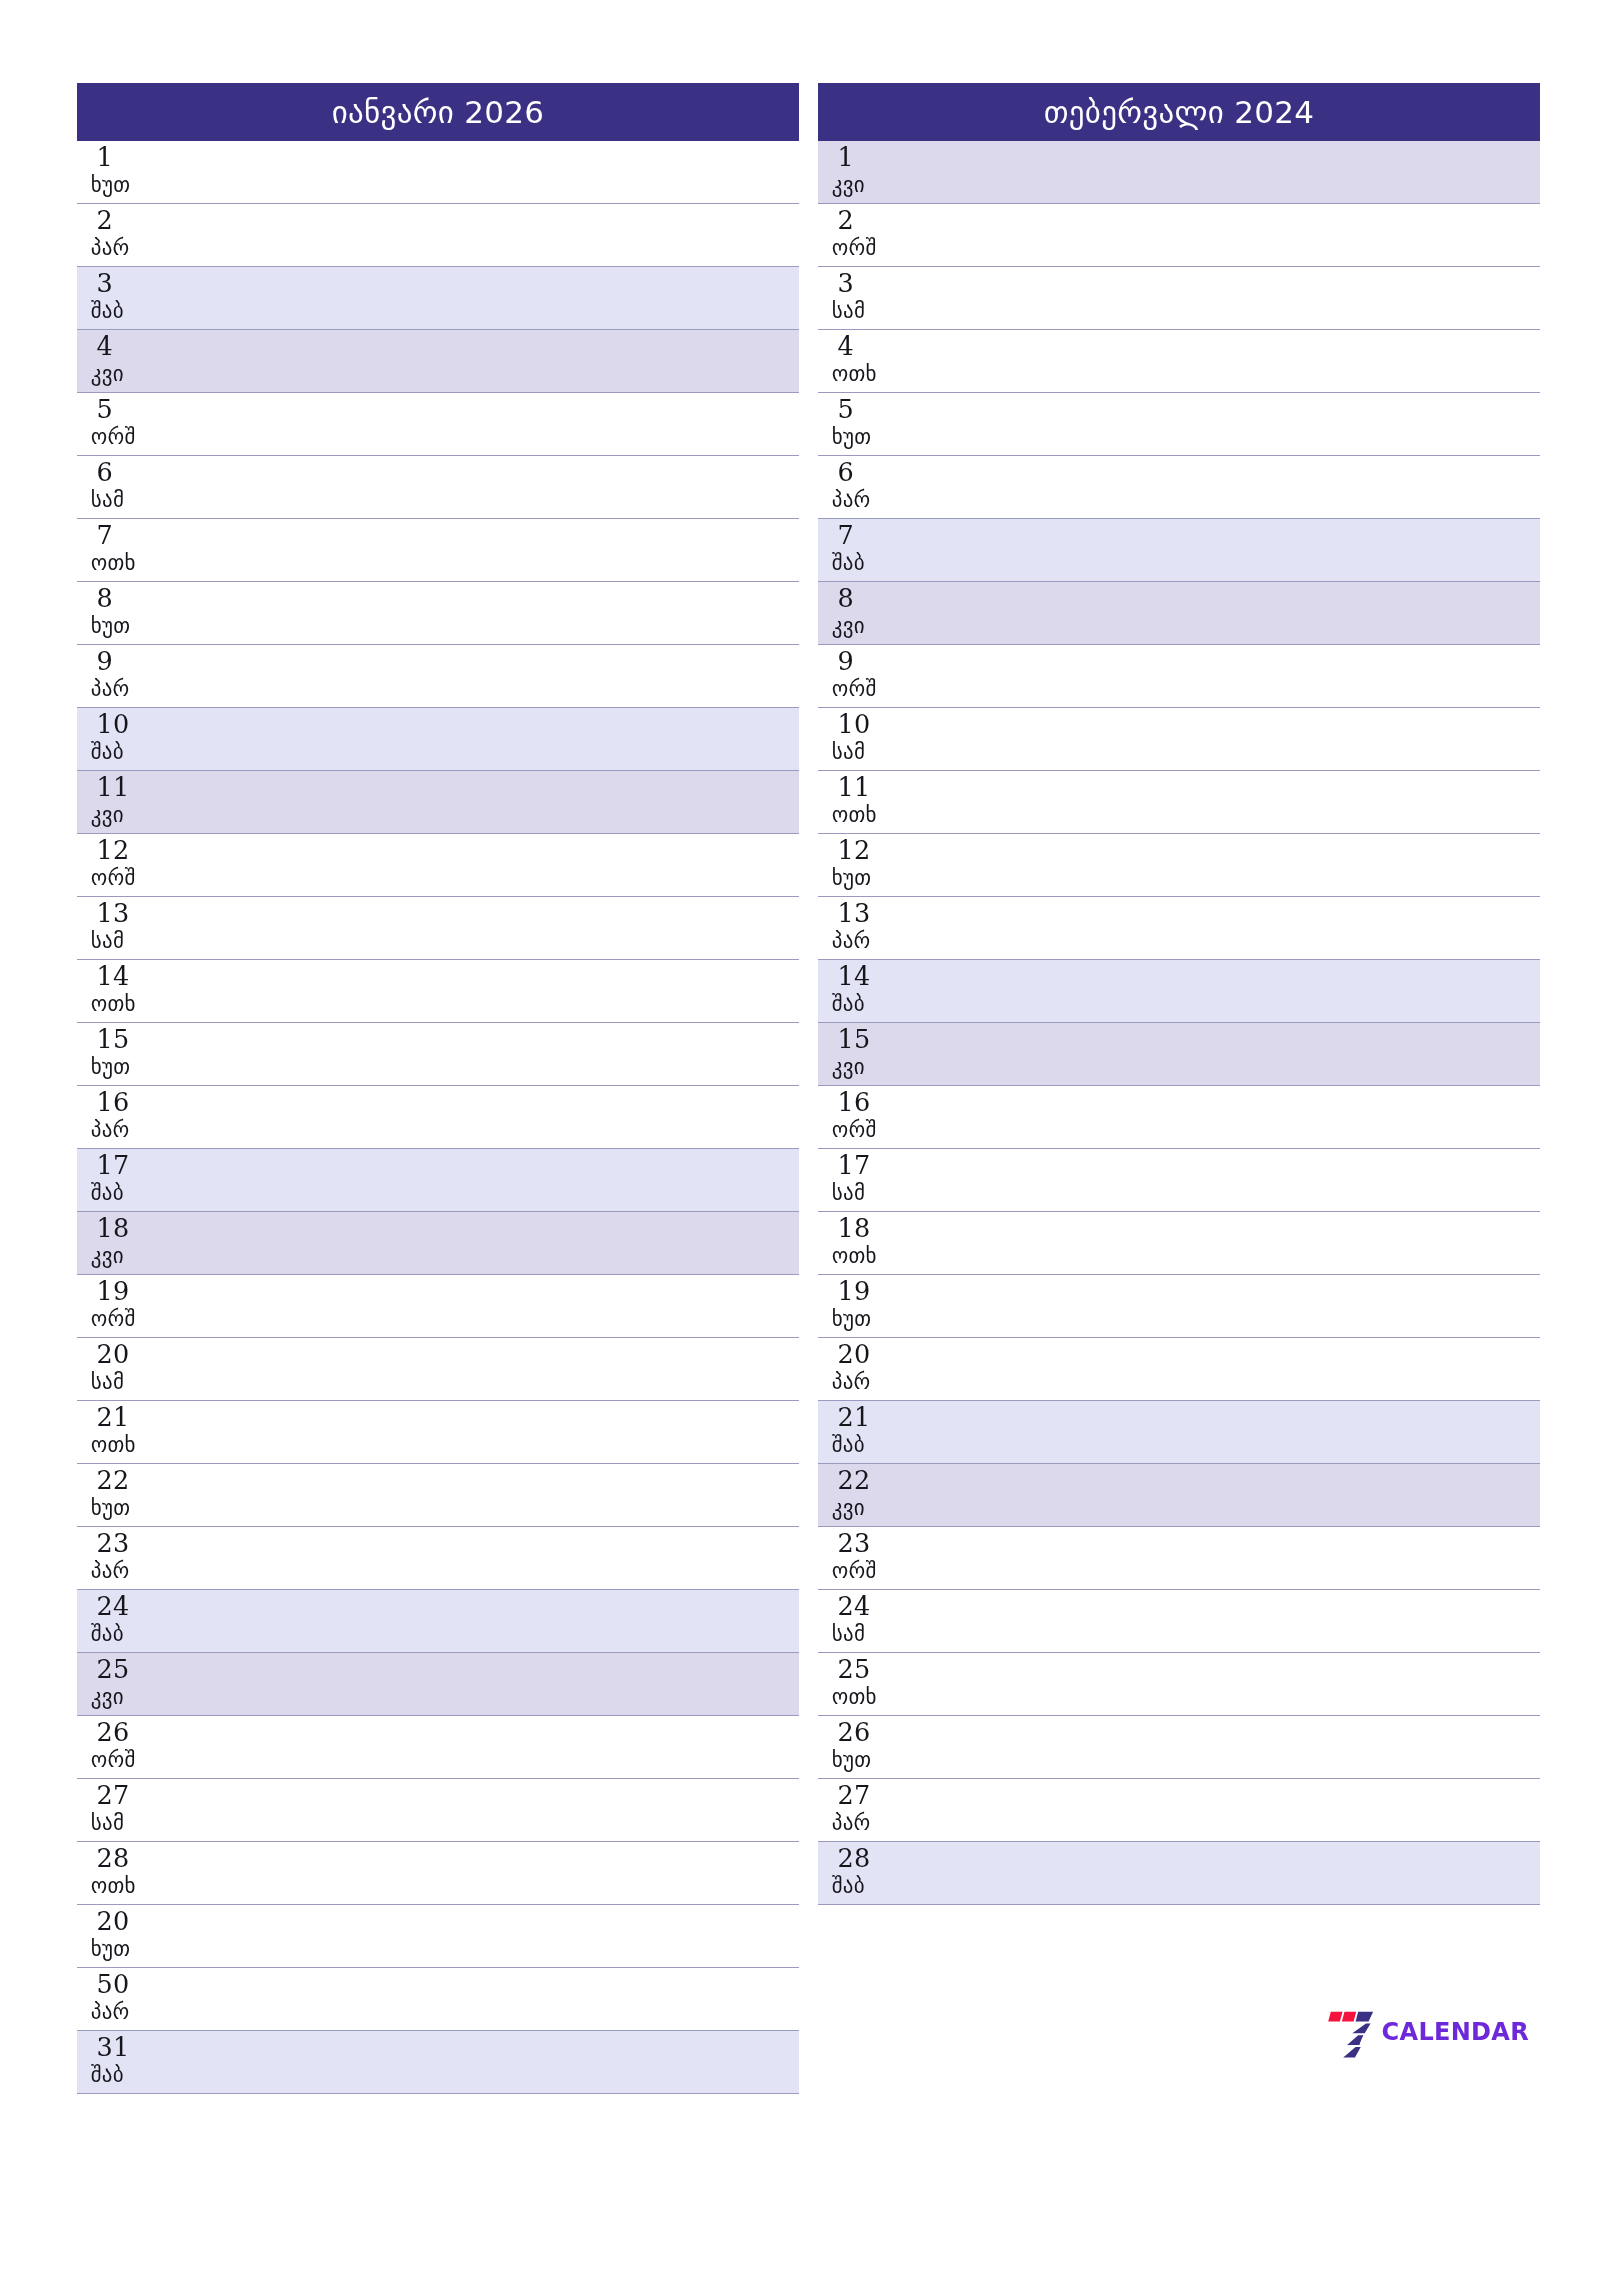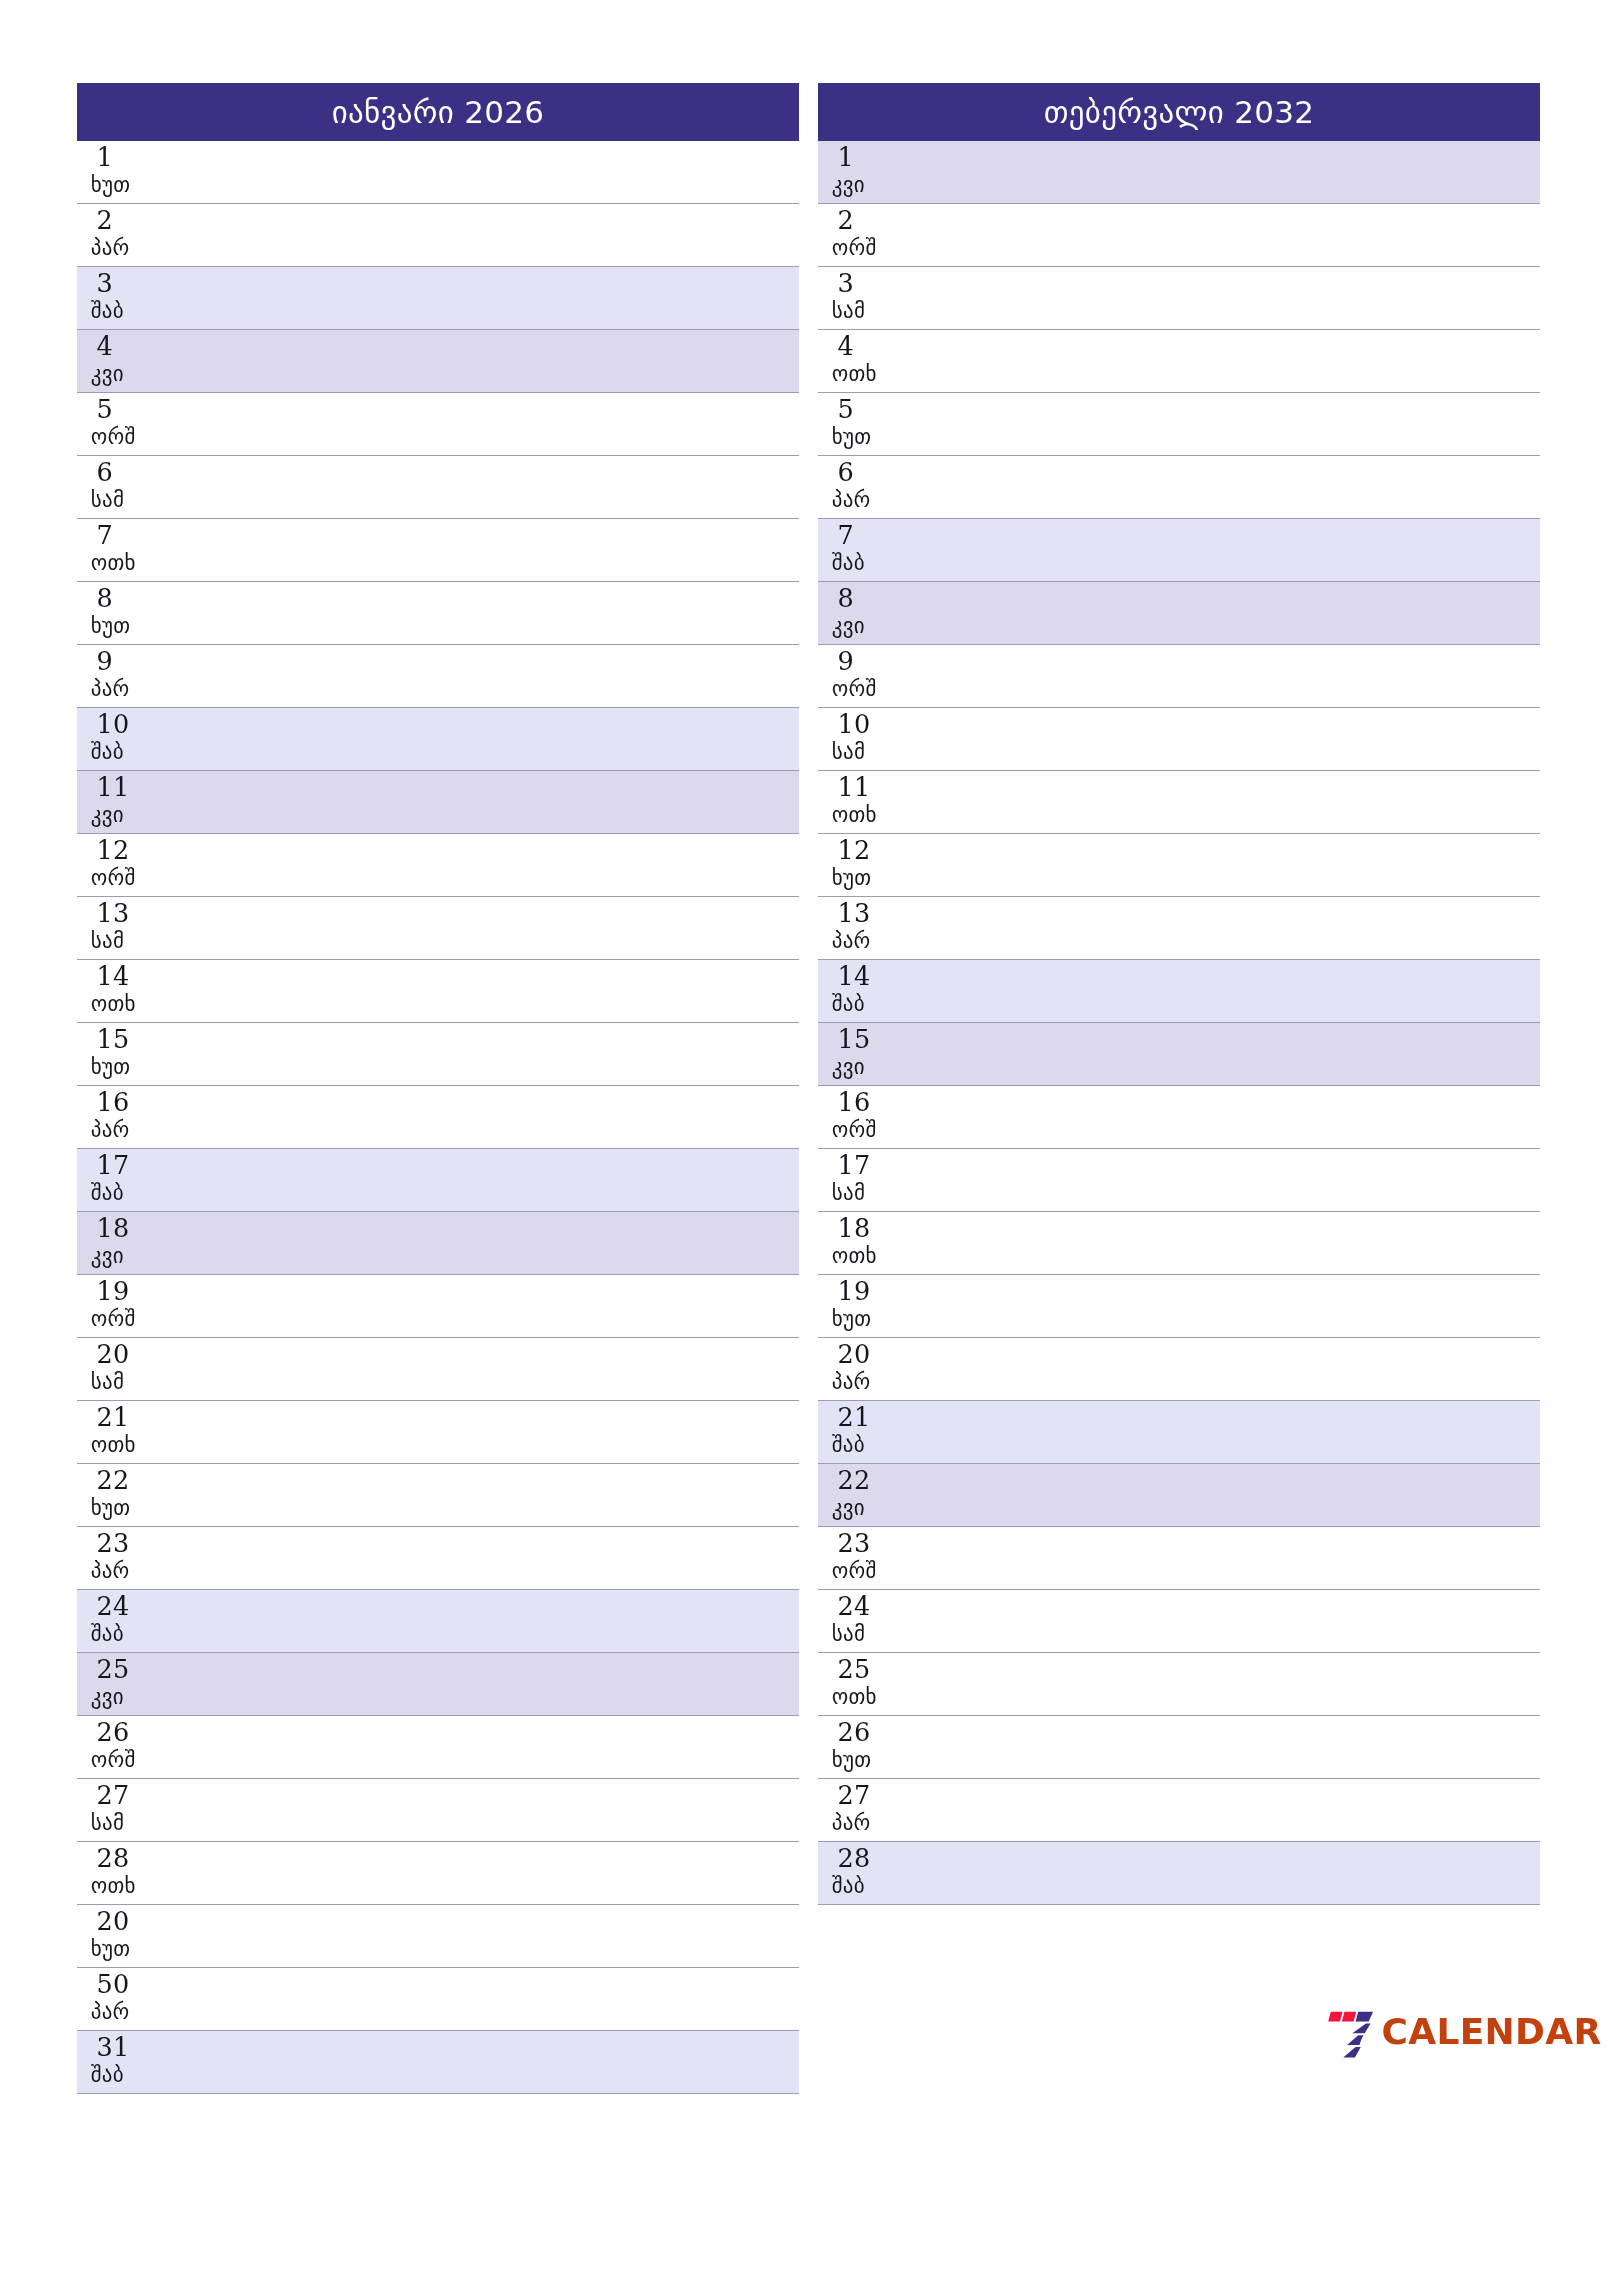--- a/index.html
+++ b/index.html
@@ -108,24 +108,24 @@
     align-items: center;
   }
   .logo-mark {
     position: relative;
     width: 56px;
     height: 56px;
     flex: 0 0 56px;
   }
   .logo-word {
     font-family: "DejaVu Sans", sans-serif;
-    font-size: 36px;
+    font-size: 24px;
     font-weight: 700;
     letter-spacing: 0.3px;
-    color: #c2410c;
+    color: #6d28d9;
     line-height: 1;
     margin-left: 2.6px;
     white-space: nowrap;
   }
 </style>
 </head>
 <body>
 
 <div id="page">
 
@@ -258,21 +258,21 @@
           </div>
           <div class="day-row sat">
             <div class="day-num">31</div>
             <div class="day-wd">შაბ</div>
           </div>
         </div>
     </div>
 
     <div class="month-col">
       <div class="month-header">
-        <div class="month-header-title">თებერვალი 2032</div>
+        <div class="month-header-title">თებერვალი 2024</div>
       </div>
       <div class="days-list">
           <div class="day-row sun">
             <div class="day-num">1</div>
             <div class="day-wd">კვი</div>
           </div>
           <div class="day-row">
             <div class="day-num">2</div>
             <div class="day-wd">ორშ</div>
           </div>

